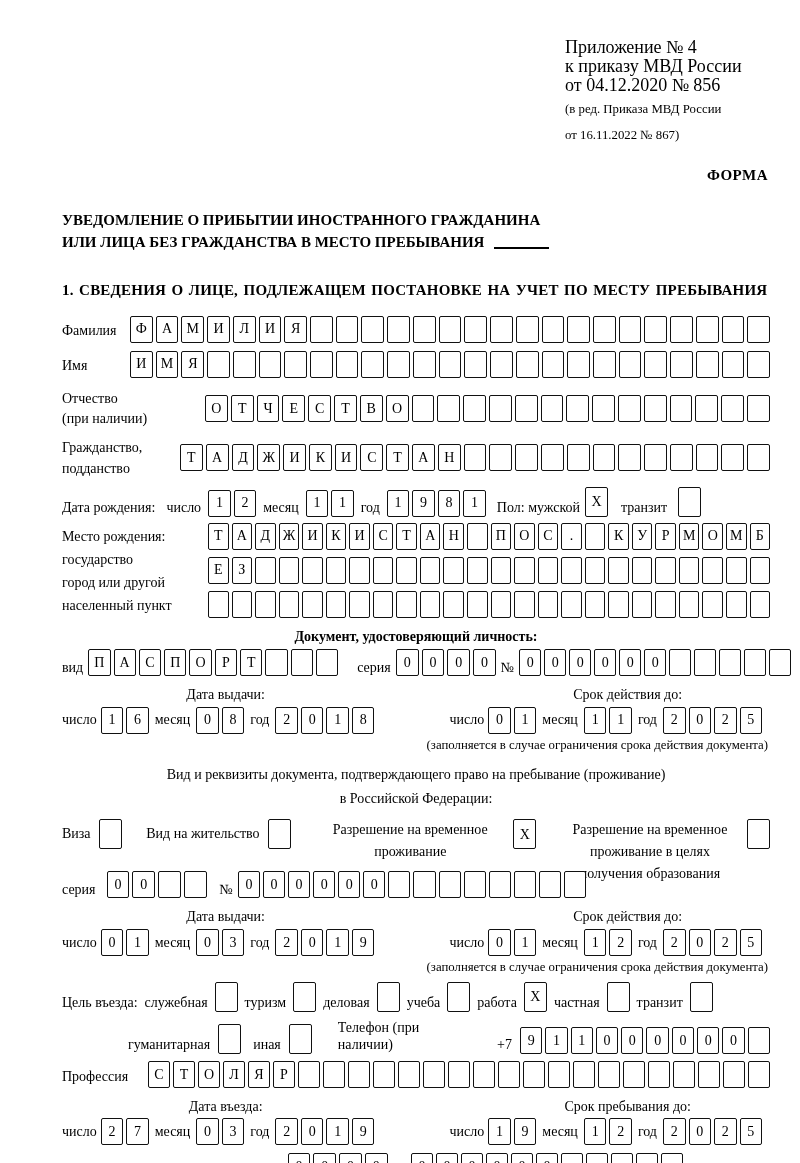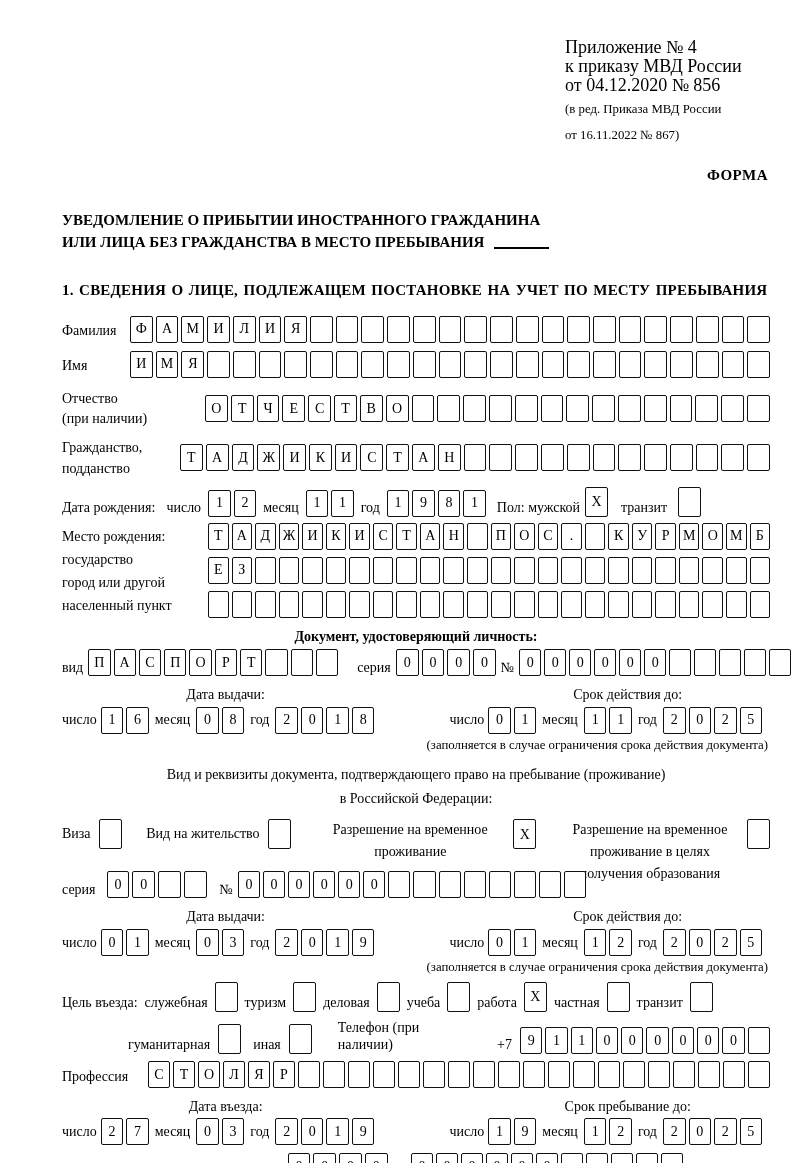--- a/index.html
+++ b/index.html
@@ -588,21 +588,21 @@
         <span class="cell"></span>
         <span class="cell"></span>
         <span class="cell"></span>
         <span class="cell"></span>
         <span class="cell"></span>
       </div>
   </div>
 
   <div class="subhead2">
     <div class="h1">Дата въезда:</div>
-    <div class="h2">Срок пребывание до:</div>
+    <div class="h2">Срок пребывания до:</div>
   </div>
   <div class="daterow">
     <div class="dategrp">
       <span>число</span>
       <span class="cells" style="--w:48px">
           <span class="cell">2</span>
           <span class="cell">7</span>
         </span>
       <span class="dgl">месяц</span>
       <span class="cells" style="--w:48px">

